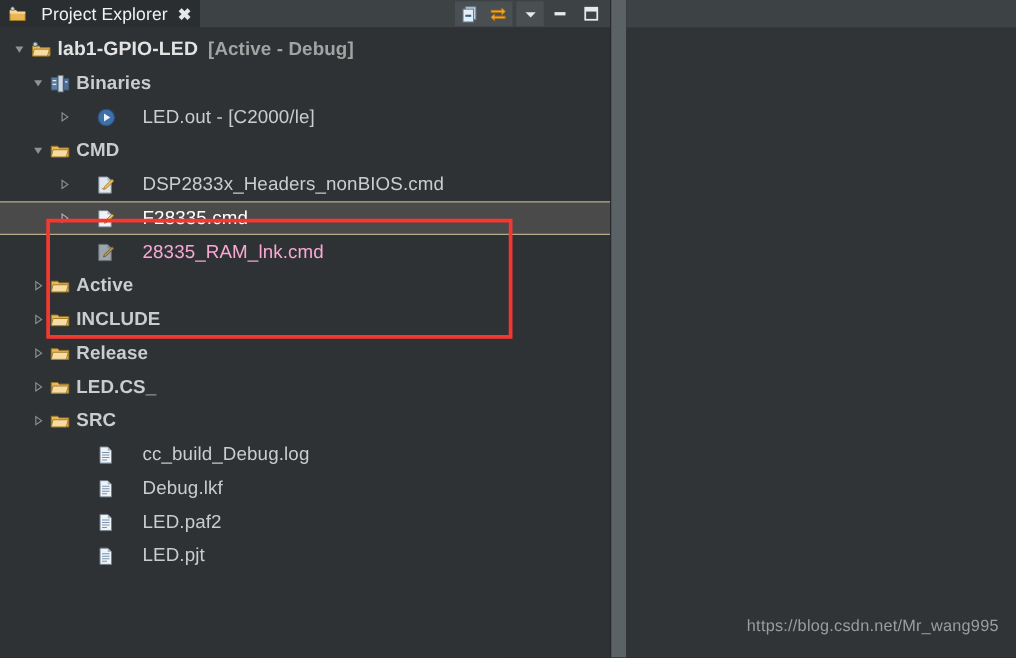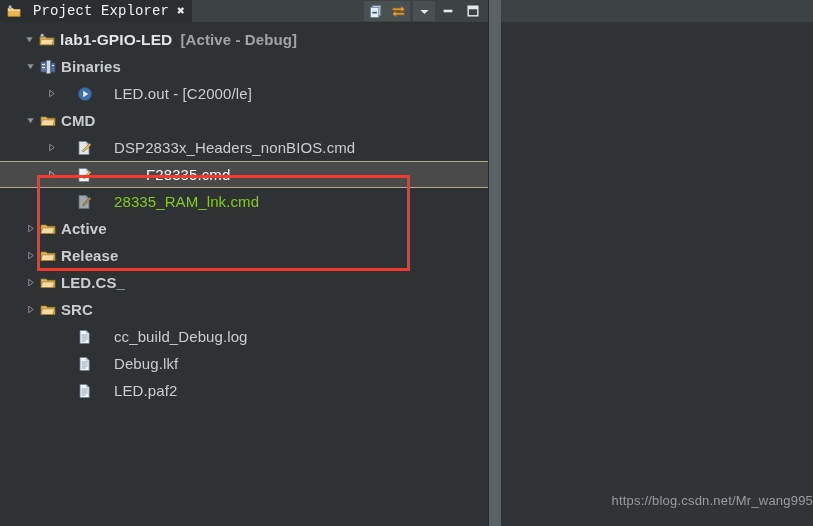--- a/index.html
+++ b/index.html
@@ -35,21 +35,20 @@
   }
 
   
   #tabbar {
     height: 22px;
     background: #3d4245;
     display: flex;
     align-items: stretch;
     position: relative;
     flex: none;
-    font-family: Liberation Mono, monospace;
   }
   .tab {
     display: flex;
     align-items: center;
     gap: 5px;
     padding: 0 7px 0 6px;
     background: #2b2e30;
     height: 22px;
     box-sizing: border-box;
     position: relative;
@@ -171,22 +170,22 @@
     font-weight: bold;
     color: #e3e3e3;
     font-size: 15.5px;
   }
   .label.active-cfg {
     font-weight: bold;
     color: #a3a3a3;
     margin-left: 8px;
     font-size: 15px;
   }
-  .label.dim { color: #84cc16; }
-  .label.sel { color: #ffffff; margin-left: 32px; }
+  .label.dim { color: #f9a8d4; }
+  .label.sel { color: #ffffff; }
 
   
   #red-box {
     position: absolute;
     left: 37px;
     top: 153px;
     width: 373px;
     height: 96px;
     border: 3px solid #f4372f;
     box-sizing: border-box;
@@ -215,29 +214,29 @@
     height: 100%;
     background: #313437;
     position: relative;
   }
   #right-top-strip {
     height: 22px;
     background: #3d4245;
   }
   #watermark {
     position: absolute;
-    right: 0;
+    right: 14px;
     bottom: 18px;
     font-size: 13px;
     color: #9a9da0;
     letter-spacing: .2px;
   }
 
   
-  .ind0 { padding-left: 23px; }
+  .ind0 { padding-left: 9px; }
   .ind1 { padding-left: 24px; font-weight: bold; }
   .ind2 { padding-left: 45px; gap: 16px; }
 </style>
 </head>
 <body>
 
 <div id="root">
 
   <div id="left-view">
 
@@ -418,20 +417,34 @@
         </span>
         <span class="ricon">
           <svg width="16" height="16" viewBox="0 0 16 16">
             <path d="M1 4h5.2l1.1 1.3H15v7.2H1z" fill="#eab95e" stroke="#9a7521" stroke-width=".8"></path>
             <path d="M2.4 6.8h12.3l-1.7 5.7H1z" fill="#f6dba3" stroke="#9a7521" stroke-width=".7"></path>
           </svg>
         </span>
         <span class="label">Active</span>
       </div>
 
+      <div class="row ind1">
+        <span class="twisty">
+          <svg width="11" height="11" viewBox="0 0 12 12">
+              <path d="M4 2.5v7l5-3.5z" fill="none" stroke="#8d9296" stroke-width="1"></path>
+            </svg>
+        </span>
+        <span class="ricon">
+          <svg width="16" height="16" viewBox="0 0 16 16">
+            <path d="M1 4h5.2l1.1 1.3H15v7.2H1z" fill="#eab95e" stroke="#9a7521" stroke-width=".8"></path>
+            <path d="M2.4 6.8h12.3l-1.7 5.7H1z" fill="#f6dba3" stroke="#9a7521" stroke-width=".7"></path>
+          </svg>
+        </span>
+        <span class="label">INCLUDE</span>
+      </div>
 
       <div class="row ind1">
         <span class="twisty">
           <svg width="11" height="11" viewBox="0 0 12 12">
               <path d="M4 2.5v7l5-3.5z" fill="none" stroke="#8d9296" stroke-width="1"></path>
             </svg>
         </span>
         <span class="ricon">
           <svg width="16" height="16" viewBox="0 0 16 16">
             <path d="M1 4h5.2l1.1 1.3H15v7.2H1z" fill="#eab95e" stroke="#9a7521" stroke-width=".8"></path>
@@ -500,20 +513,31 @@
         <span class="ricon">
           <svg width="16" height="16" viewBox="0 0 16 16">
             <path d="M3 1.5h6.2l3 3v10H3z" fill="#eef3f8" stroke="#6f7d89" stroke-width=".8"></path>
             <path d="M9.2 1.5l3 3H9.2z" fill="#a9b7c4"></path>
             <path d="M4.6 6h6M4.6 8h6M4.6 10h6M4.6 12h4" stroke="#7b93ad" stroke-width=".8"></path>
           </svg>
         </span>
         <span class="label">LED.paf2</span>
       </div>
 
+      <div class="row ind2">
+        <span class="twisty empty"></span>
+        <span class="ricon">
+          <svg width="16" height="16" viewBox="0 0 16 16">
+            <path d="M3 1.5h6.2l3 3v10H3z" fill="#eef3f8" stroke="#6f7d89" stroke-width=".8"></path>
+            <path d="M9.2 1.5l3 3H9.2z" fill="#a9b7c4"></path>
+            <path d="M4.6 6h6M4.6 8h6M4.6 10h6M4.6 12h4" stroke="#7b93ad" stroke-width=".8"></path>
+          </svg>
+        </span>
+        <span class="label">LED.pjt</span>
+      </div>
 
 
       <div id="red-box"></div>
 
     </div>
   </div>
 
   <div id="sash-dark"></div>
   <div id="sash"></div>
 

